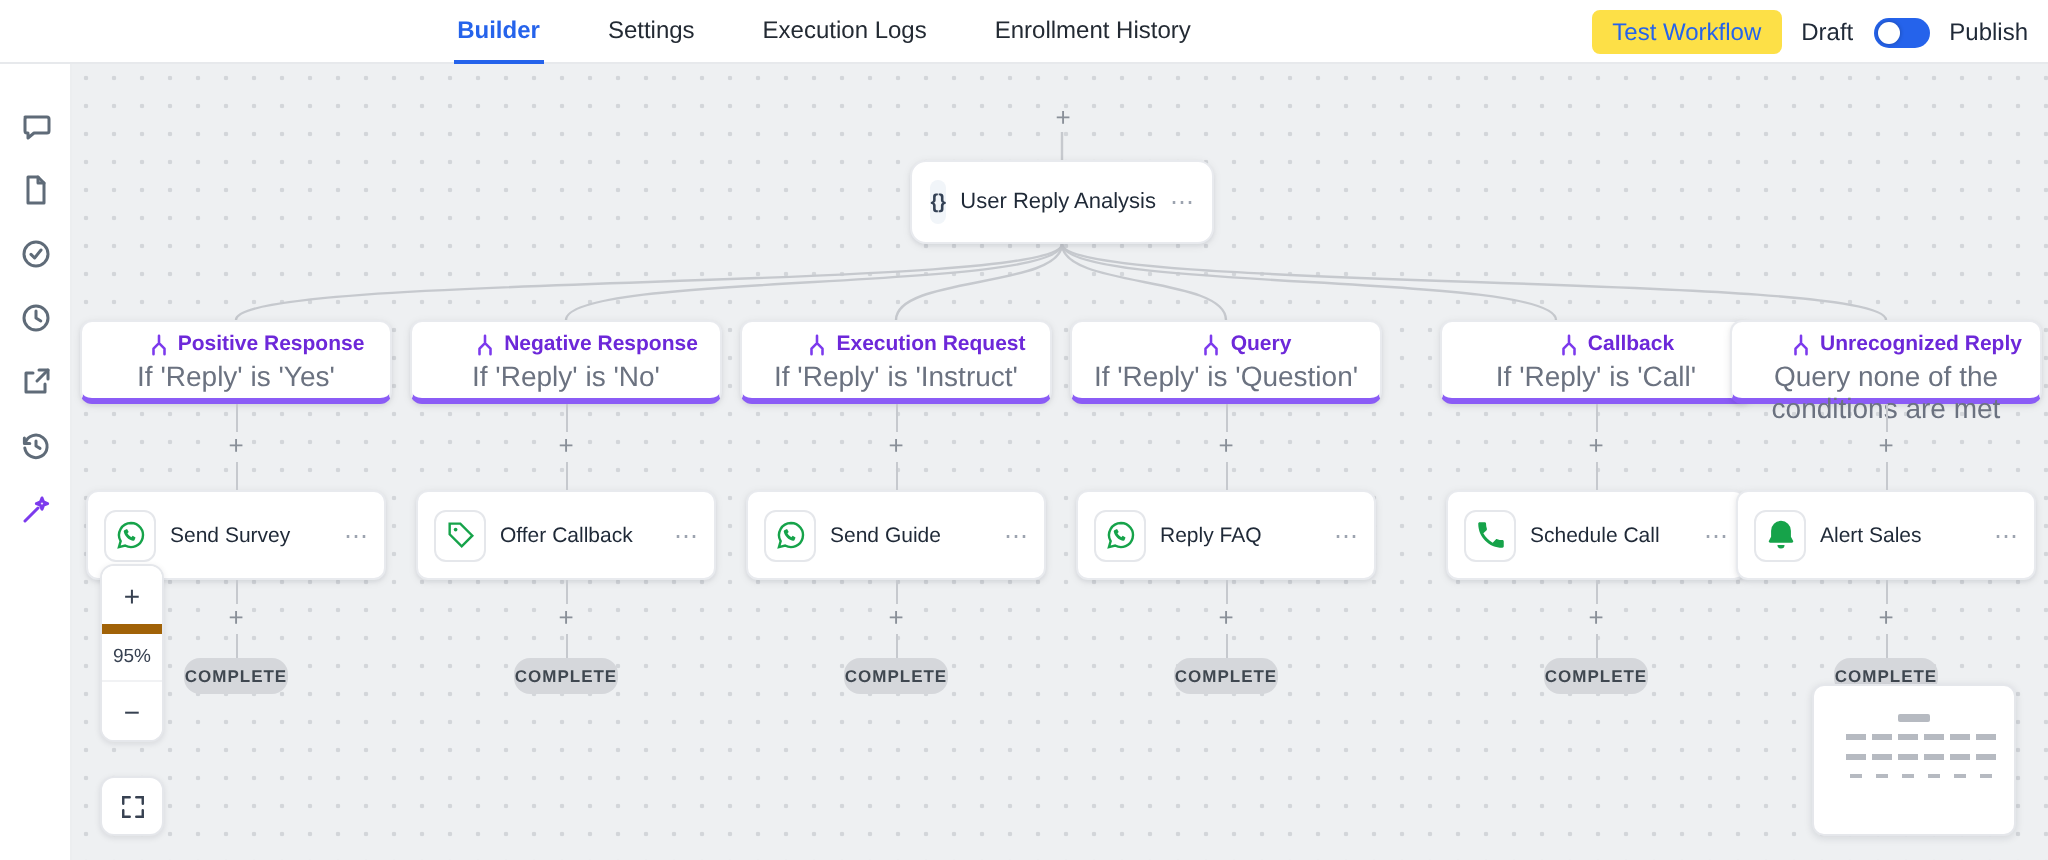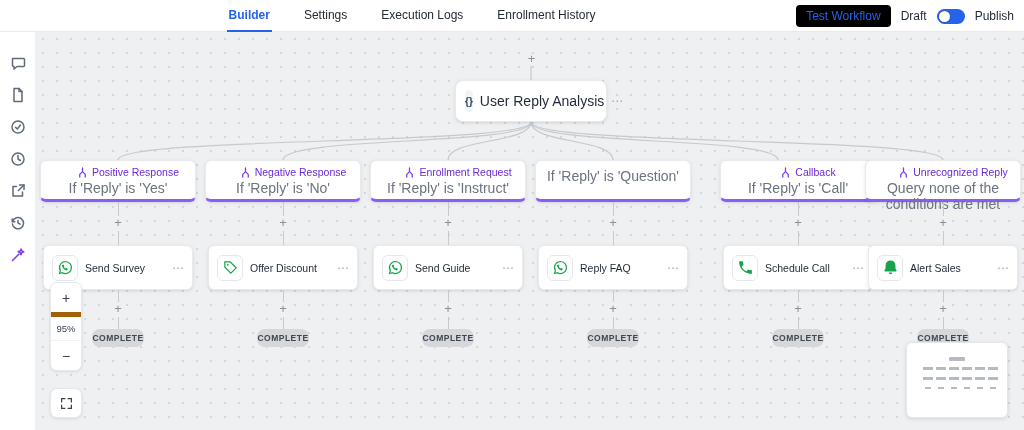--- a/index.html
+++ b/index.html
@@ -9,21 +9,21 @@
   
   .topbar { position:absolute; left:0; top:0; width:1024px; height:32px;
     background:#fff; border-bottom:1px solid #e7e9ec; z-index:30; }
   .tabs { position:absolute; left:0; right:200px; top:0; height:32px;
     display:flex; justify-content:center; align-items:center; gap:30px; }
   .tab { font-size:12px; color:#232a33; cursor:pointer; height:32px;
     display:flex; align-items:center; border-bottom:2px solid transparent; padding:4px 2px; }
   .tab.active { color:#2563eb; border-bottom-color:#2563eb; font-weight:600; }
   .top-right { position:absolute; right:10px; top:0; height:32px;
     display:flex; align-items:center; gap:10px; }
-  .test-btn { background:#000000; color:#2563eb; font-size:12px; font-weight:500;
+  .test-btn { background:#fde047; color:#2563eb; font-size:12px; font-weight:500;
     padding:4px 10px; border:none; border-radius:4px; cursor:pointer;margin-left:20px; }
   .draft-lbl,.publish-lbl { font-size:12px; color:#1f2937; }
   .toggle { width:28px; height:15px; background:#2563eb; border-radius:8px;
     position:relative; cursor:pointer; }
   .toggle .knob { position:absolute; left:2px; top:2px; width:11px; height:11px;
     background:#fff; border-radius:50%; box-shadow:0 0 2px rgba(0,0,0,.3); }
 
   
   .rail { position:absolute; left:0; top:32px; width:36px; height:398px;
     background:#fff; border-right:1px solid #eceef0; z-index:20;
@@ -44,33 +44,33 @@
 
   .node { background:#fff; border:1px solid #e8eaee; border-radius:6px;
     box-shadow:0 1px 2px rgba(16,24,40,.06), 0 1px 5px rgba(16,24,40,.07); }
 
   .trigger { position:absolute; left:419px; top:48px; width:152px; height:42px;
     border-radius:8px; display:flex; align-items:center; padding:0 9px; gap:7px;
     cursor:pointer; }
   .brace-box { width:22px; height:22px; border-radius:5px; background:#f1f5f9;
     color:#334155; font-size:10px; font-weight:700; display:flex;
     align-items:center; justify-content:center; }
-  .trigger .t-label { font-size:14px; color:#1f2937; font-weight:500; white-space:nowrap; }
+  .trigger .t-label { font-size:11px; color:#1f2937; font-weight:500; white-space:nowrap; }
   .menu-dots { margin-left:auto; color:#9ca3af; font-size:12px; cursor:pointer;
     line-height:1; }
 
   .plus-top { position:absolute; left:489px; top:20px; width:13px; height:13px;
     color:#8a9099; font-size:13px; line-height:13px; text-align:center; cursor:pointer; }
 
   .col { position:absolute; top:128px; width:164px; display:flex;
     flex-direction:column; align-items:center; }
   .cond { width:156px; height:42px; border-bottom:3px solid #8b5cf6;
     cursor:pointer; padding-top:5px; }
   .cond .c-title { display:flex; align-items:center; justify-content:center;
-    gap:4px; font-size:10.5px; font-weight:400; color:#6d28d9;margin-left:20px; }
+    gap:4px; font-size:10.5px; font-weight:700; color:#6d28d9;margin-left:20px; }
   .cond .c-sub { text-align:center; font-size:14px; color:#6b7280; margin-top:2px; }
   .cond svg { width:11px; height:11px; stroke:#7c3aed; fill:none;
     stroke-width:1.4; stroke-linecap:round; stroke-linejoin:round; }
 
   .conn { position:relative; width:100%; display:flex; align-items:center;
     justify-content:center; }
   .conn.c1 { height:43px; } .conn.c2 { height:39px; }
   .conn::before { content:""; position:absolute; left:50%; top:0; bottom:0;
     width:1px; background:#c6c9ce; }
   .plus-mid { position:relative; z-index:2; width:15px; height:15px;
@@ -239,36 +239,36 @@
     <div class="conn c1">
         <div class="plus-mid">+</div>
       </div>
     <div class="node action">
       <div class="icon-box">
           <svg viewBox="0 0 24 24" stroke="#16a34a" fill="none" stroke-width="1.7">
             <path d="M4 4h7.5l8.5 8.5-7.5 7.5L4 11.5z"></path>
             <circle cx="8.2" cy="8.2" r="1.3" fill="#16a34a" stroke="none"></circle>
           </svg>
         </div>
-      <span class="a-label">Offer Discount</span>
+      <span class="a-label">Offer Callback</span>
       <span class="menu-dots">⋯</span>
     </div>
     <div class="conn c2">
         <div class="plus-mid">+</div>
       </div>
     <div class="badge">COMPLETE</div>
   </div>
 
   <div class="col" style="left:330px">
     <div class="node cond">
       <div class="c-title">
           <svg viewBox="0 0 12 12">
             <path d="M6 1v4M6 5L3 8v3M6 5l3 3v3"></path>
           </svg>
-          <span>Enrollment Request</span>
+          <span>Execution Request</span>
         </div>
       <div class="c-sub">If 'Reply' is 'Instruct'</div>
     </div>
     <div class="conn c1">
         <div class="plus-mid">+</div>
       </div>
     <div class="node action">
       <div class="icon-box">
           <svg viewBox="0 0 24 24" stroke="#16a34a" fill="none" stroke-width="1.7">
             <path d="M12 3.5a8.5 8.5 0 0 0-7.3 12.8L3.5 20.5l4.3-1.1A8.5 8.5 0 1 0 12 3.5z"></path>
@@ -279,20 +279,26 @@
       <span class="menu-dots">⋯</span>
     </div>
     <div class="conn c2">
         <div class="plus-mid">+</div>
       </div>
     <div class="badge">COMPLETE</div>
   </div>
 
   <div class="col" style="left:495px">
     <div class="node cond">
+      <div class="c-title">
+          <svg viewBox="0 0 12 12">
+            <path d="M6 1v4M6 5L3 8v3M6 5l3 3v3"></path>
+          </svg>
+          <span>Query</span>
+        </div>
       <div class="c-sub">If 'Reply' is 'Question'</div>
     </div>
     <div class="conn c1">
         <div class="plus-mid">+</div>
       </div>
     <div class="node action">
       <div class="icon-box">
           <svg viewBox="0 0 24 24" stroke="#16a34a" fill="none" stroke-width="1.7">
             <path d="M12 3.5a8.5 8.5 0 0 0-7.3 12.8L3.5 20.5l4.3-1.1A8.5 8.5 0 1 0 12 3.5z"></path>
             <path fill="#16a34a" stroke="none" d="M9.2 7.8l1.2 2-.9 1c.6 1.1 1.6 2.1 2.7 2.7l1-.9 2 1.2-.6 1.6c-.2.5-.8.8-1.3.7-3.2-.8-5.6-3.2-6.4-6.4-.1-.5.2-1.1.7-1.3z"></path>

